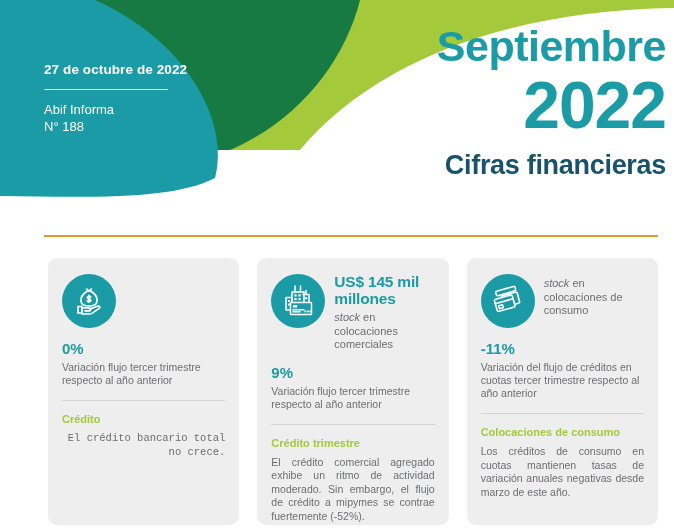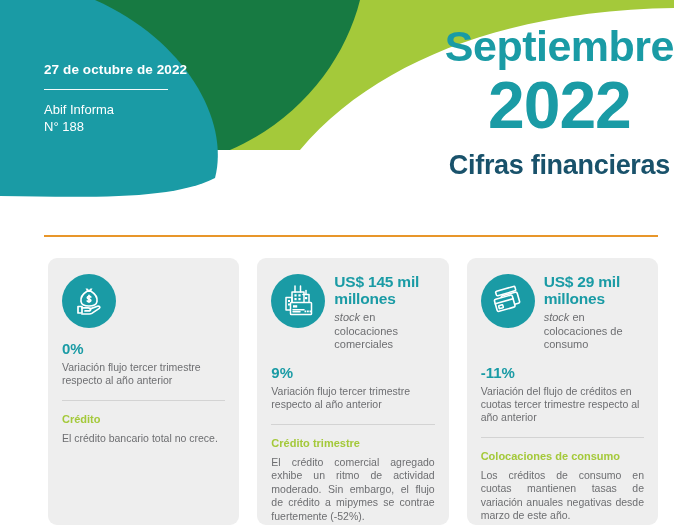--- a/index.html
+++ b/index.html
@@ -59,23 +59,23 @@
   }
   .issue-line {
     color: #ffffff;
     font-size: 13px;
     line-height: 17px;
     font-weight: normal;
   }
 
   .header-right {
     position: absolute;
-    right: 0;
+    right: 8px;
     top: 24px;
-    text-align: center;
+    text-align: right;
     z-index: 4;
   }
   .month {
     color: #1a9ba5;
     font-size: 43px;
     font-weight: bold;
     line-height: 44px;
     letter-spacing: -0.5px;
   }
   .year {
@@ -184,21 +184,21 @@
     font-weight: bold;
     line-height: 16px;
   }
   .card-body {
     color: #6d6e71;
     font-size: 10.5px;
     line-height: 13.5px;
     margin-top: 5px;
     text-align: justify;
   }
-  .card-body.nojust { text-align: left; }
+  .card-body.nojust { text-align: right; font-family: Liberation Mono, monospace; }
 </style>
 </head>
 <body>
 
 <div id="page">
 
   <div class="header">
     <svg class="header-svg" width="674" height="222" viewBox="0 0 674 222">
 
       <path d="M 170 0 L 674 0 L 674 8 C 520 10 380 55 300 150 L 205 150 C 240 70 200 20 170 0 Z" fill="#a4c93a"></path>
@@ -294,21 +294,20 @@
               <rect x="13.5" y="12.5" width="16.5" height="11.5" rx="1.6"></rect>
             </g>
             <g transform="rotate(-16 19 19)">
               <rect x="6" y="14" width="18.5" height="12.5" rx="1.6" fill="#1a9ba5"></rect>
               <path d="M6 18.2 L24.5 18.2"></path>
               <rect x="8.6" y="21" width="4.2" height="3" rx="0.5"></rect>
             </g>
           </svg>
         </div>
         <div class="card-head-text">
-          <div class="amount">US$ 29 mil millones</div>
           <div class="stock-desc"><i>stock</i><span> en colocaciones de consumo</span></div>
         </div>
       </div>
       <div class="variation">-11%</div>
       <div class="variation-desc">Variación del flujo de créditos en cuotas tercer trimestre respecto al año anterior</div>
       <div class="card-hr"></div>
       <div class="card-title">Colocaciones de consumo</div>
       <div class="card-body">Los créditos de consumo en cuotas mantienen tasas de variación anuales negativas desde marzo de este año.</div>
     </div>
 

